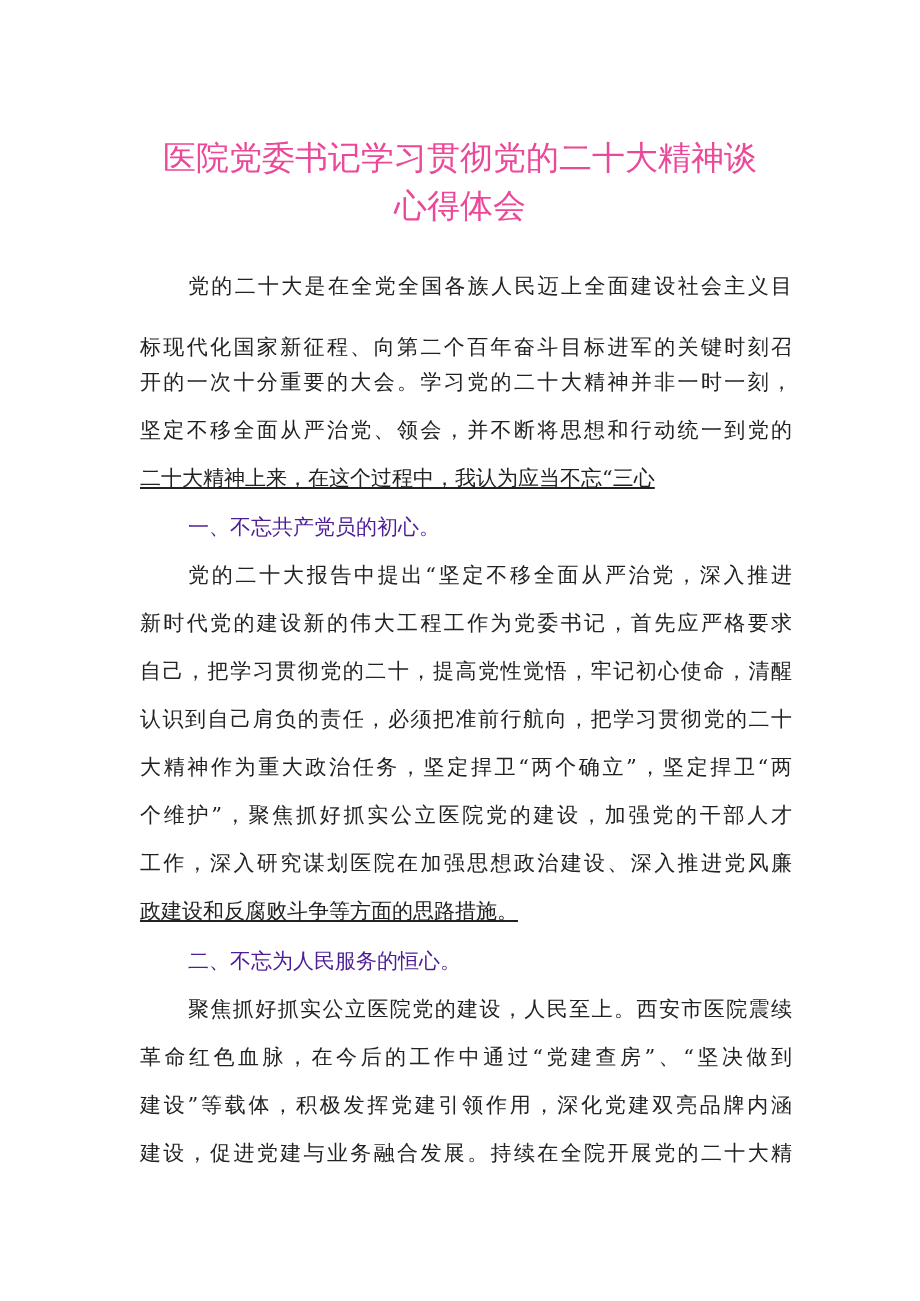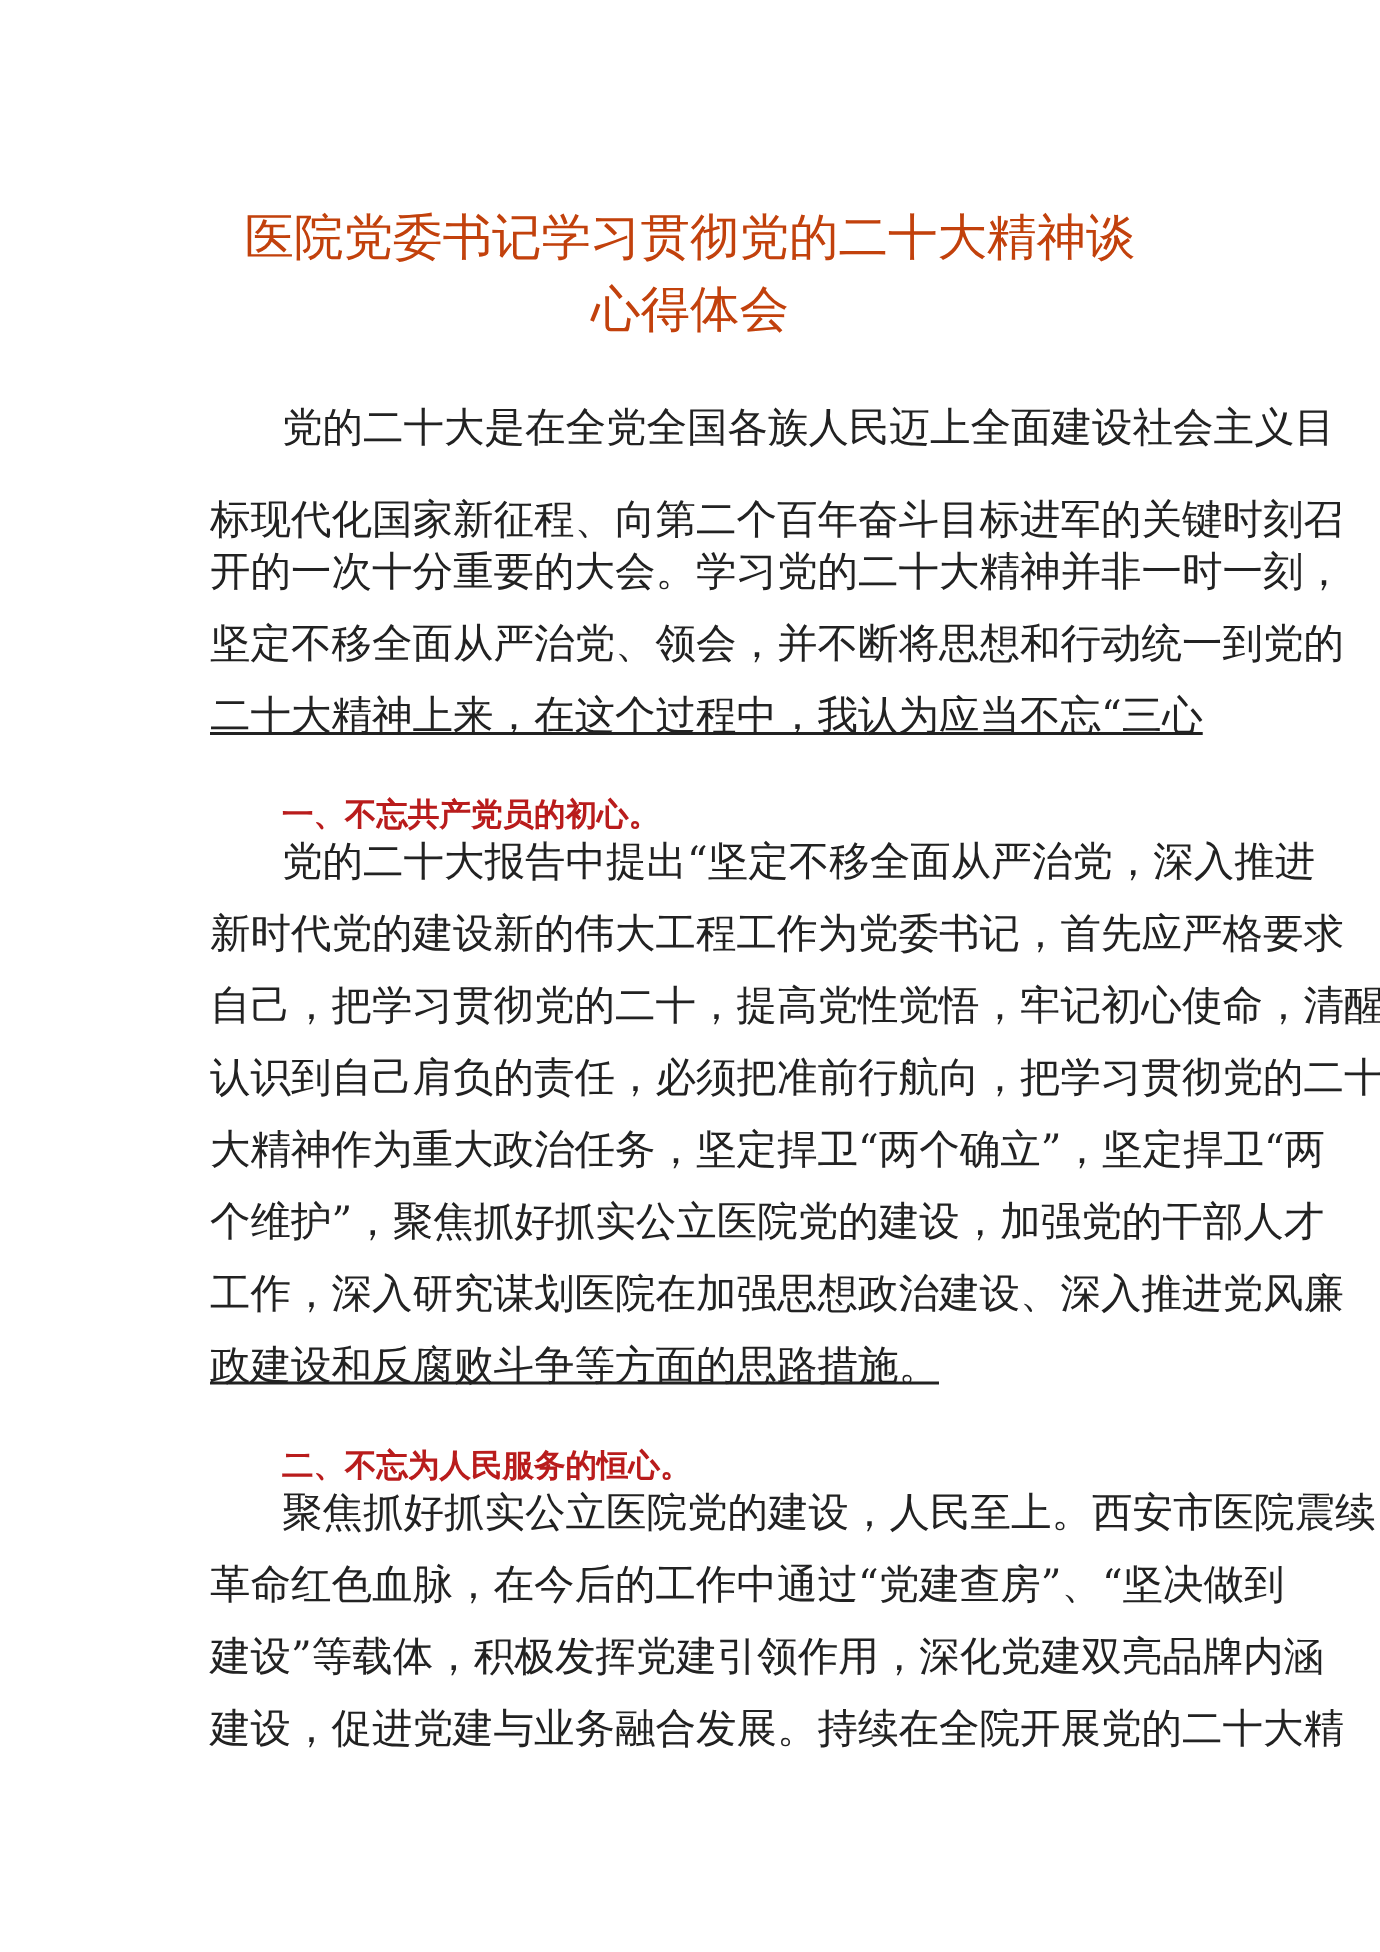--- a/index.html
+++ b/index.html
@@ -1,27 +1,27 @@
 <!DOCTYPE html>
 <html><head>
 <meta charset="utf-8">
 <style>
   html, body { margin: 0; padding: 0; background: #ffffff; }
   body { width: 920px; height: 1301px; position: relative; overflow: hidden;
          font-family: "DejaVu Sans", "Liberation Sans", sans-serif; color: #111; }
   .title { position: absolute; left: 0; width: 920px; text-align: center;
-           font-size: 33px; line-height: 40px; color: #c2410c; letter-spacing: 0px; }
-  .line { position: absolute; left: 140px; width: 652px; font-size: 27px;
+           font-size: 33px; line-height: 40px; color: #ec4899; letter-spacing: 0px; }
+  .line { position: absolute; left: 140px; width: 652px; font-size: 21px;
           line-height: 30px; white-space: nowrap; text-align: justify;
           text-align-last: justify; color: #222; font-family: "DejaVu Serif", "Liberation Serif", serif; }
   .line.last { text-align-last: left; text-decoration: underline; }
   .line.indent { left: 188px; width: 604px; }
   .heading { position: absolute; left: 188px; font-size: 21px; line-height: 30px;
-             white-space: nowrap; color: #b91c1c; font-weight: bold;
-             font-family: "DejaVu Sans", "Liberation Sans", sans-serif; margin-top: 16px; }
+             white-space: nowrap; color: #4c1d95; font-weight: normal;
+             font-family: "DejaVu Sans", "Liberation Sans", sans-serif; }
 </style>
 </head>
 <body>
 
 <div>
   <div class="title" style="top:138px">医院党委书记学习贯彻党的二十大精神谈</div>
   <div class="title" style="top:186px">心得体会</div>
 
   <div class="line indent" style="top:271px">党的二十大是在全党全国各族人民迈上全面建设社会主义目</div>
   <div class="line" style="top:332px">标现代化国家新征程、向第二个百年奋斗目标进军的关键时刻召</div>

